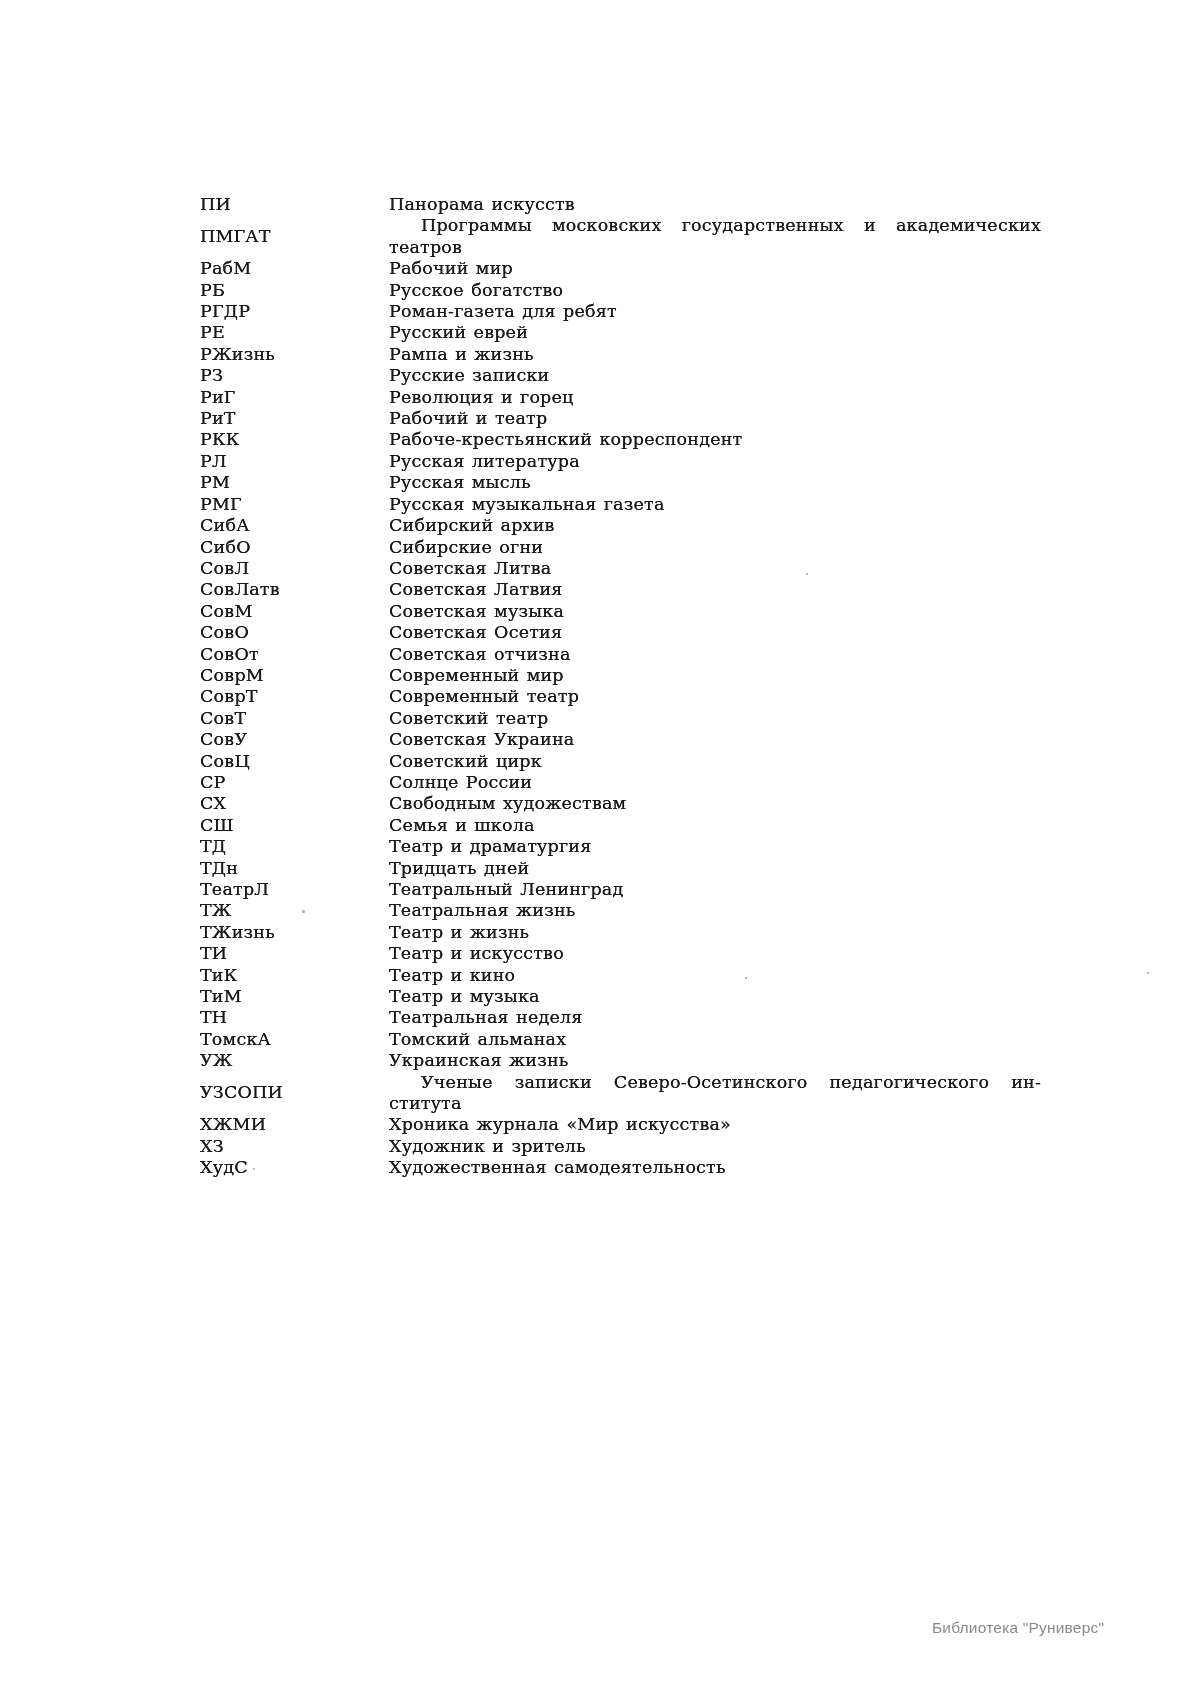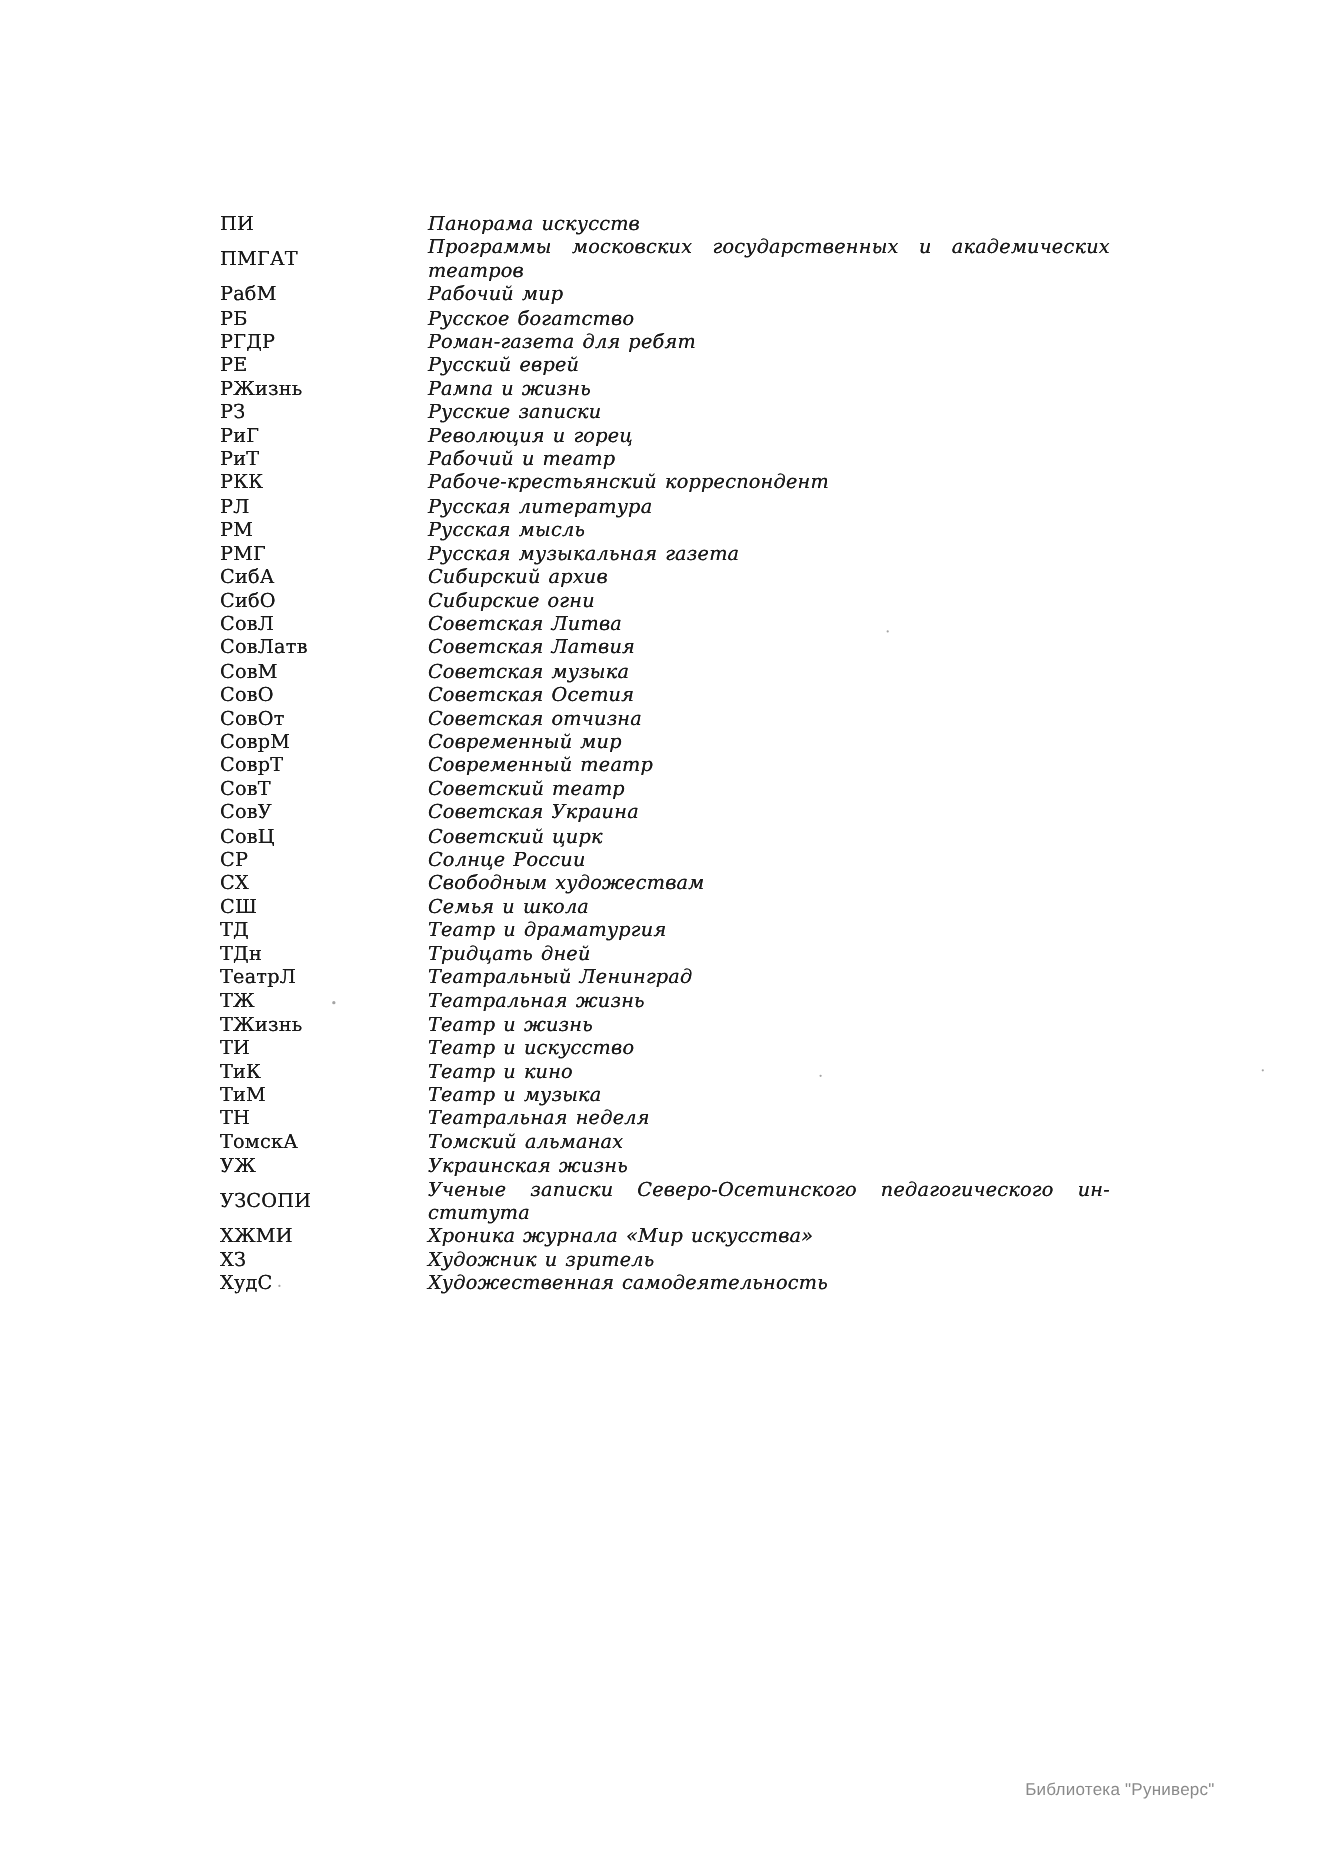--- a/index.html
+++ b/index.html
@@ -31,30 +31,30 @@
   .entry-row {
     display: flex;
     align-items: center;
   }
   .abbr-cell {
     flex: 0 0 189px;
     white-space: nowrap;
   }
   .def-cell {
     width: 620px;
-    font-style: italic;
   }
   .def-line {
     white-space: nowrap;
   }
   .def-line.justified {
     white-space: normal;
     text-align: justify;
     text-align-last: justify;
     width: 620px;
+    margin-left: 32px;
   }
   .watermark {
     position: absolute;
     left: 932px;
     top: 1619px;
     font-family: "Liberation Sans", "DejaVu Sans", sans-serif;
     font-size: 15.5px;
     letter-spacing: 0.2px;
     color: #8a8a8a;
     white-space: nowrap;

